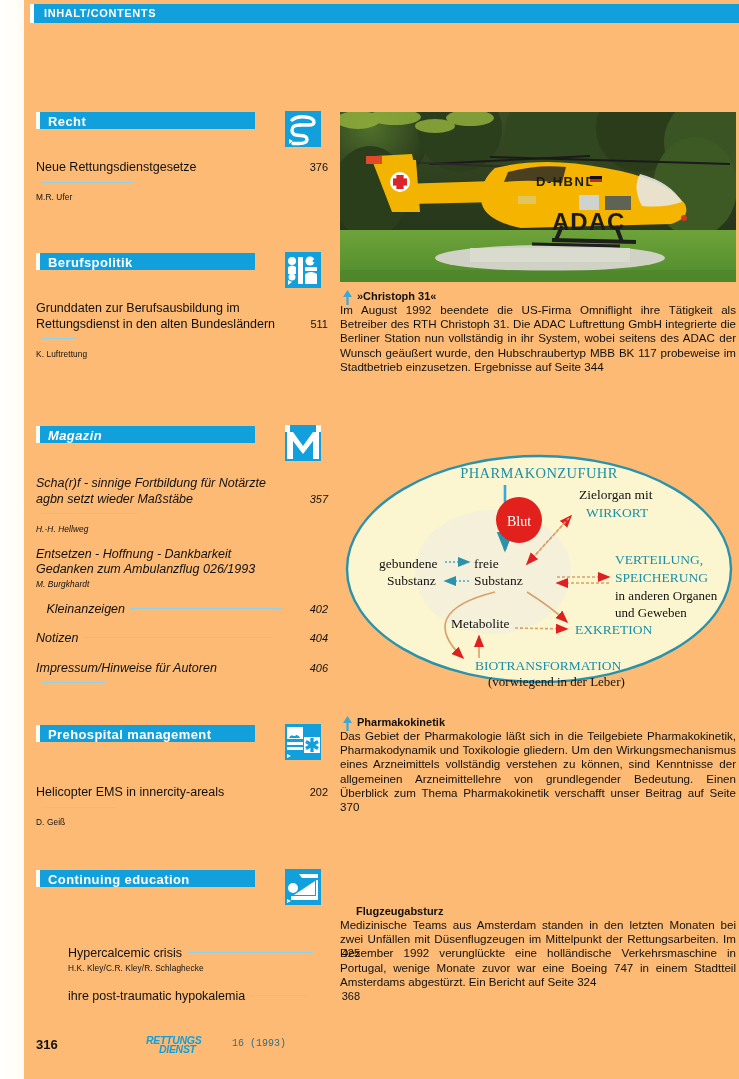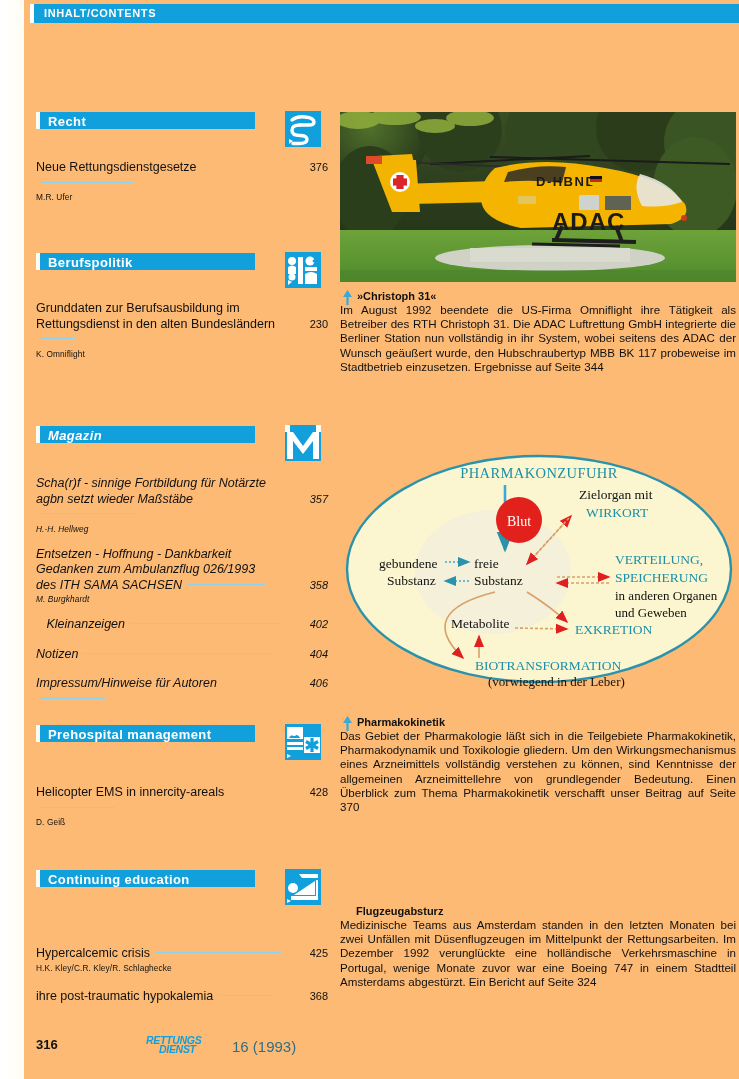--- a/index.html
+++ b/index.html
@@ -48,22 +48,22 @@
   .cap-head{font-size:11px;font-weight:bold;color:#111;margin:0 0 1px 17px;}
   .cap-body{font-size:11.6px;line-height:14.2px;color:#111;text-align:justify;}
   .uparrow{position:absolute;left:2px;top:0px;width:11px;height:15px;}
 
   .diagram{position:absolute;left:343px;top:452px;width:392px;height:240px;}
 
   
   .footer{position:absolute;left:36px;top:1027px;width:300px;height:26px;margin-top:6px;}
   .fpage{position:absolute;left:0;top:4px;font-size:13px;font-weight:bold;color:#111;}
   .flogo{position:absolute;left:105px;top:0px;width:82px;height:22px;}
-  .fvol{position:absolute;left:196px;top:5px;font-size:15px;color:#2f6f86;
-     font-family:Liberation Sans, sans-serif;}
+  .fvol{position:absolute;left:196px;top:5px;font-size:10px;color:#2f6f86;
+     font-family:Liberation Mono, monospace;}
 </style>
 </head>
 <body>
 
 <div class="page">
   <div class="gutter"></div>
 
   <div class="topbar">
     <div class="tick"></div>
     <div class="topbar-label">INHALT/CONTENTS</div>
@@ -115,23 +115,23 @@
           <circle cx="29" cy="9" r="1.4" fill="#12a0dc"></circle>
         </svg>
       </div>
       <div class="entries" style="top:48px;">
         <div class="entry">
           <div class="etitle">
             <span>Grunddaten zur Berufsausbildung im</span>
           </div>
           <div class="etitle">
             <span>Rettungsdienst in den alten Bundesländern</span><span class="ln" style="width:34px;"></span>
-            <span class="epage" style="top:0;">230</span>
-          </div>
-          <div class="eauth">K. Omniflight</div>
+            <span class="epage" style="top:0;">511</span>
+          </div>
+          <div class="eauth">K. Luftrettung</div>
         </div>
       </div>
     </div>
 
     <div class="sec" style="top:426px;font-style:italic;">
       <div class="sec-bar">
         <div class="tick"></div>
         <span>Magazin</span>
       </div>
       <div class="sec-icon">
@@ -155,24 +155,20 @@
           </div>
           <div class="eauth">H.-H. Hellweg</div>
         </div>
 
         <div class="entry" style="margin-bottom:12px;">
           <div class="etitle">
             <span>Entsetzen - Hoffnung - Dankbarkeit</span>
           </div>
           <div class="etitle">
             <span>Gedanken zum Ambulanzflug 026/1993</span>
-          </div>
-          <div class="etitle">
-            <span>des ITH SAMA SACHSEN</span><span class="ln" style="width:78px;"></span>
-            <span class="epage" style="top:0;">358</span>
           </div>
           <div class="eauth">M. Burgkhardt</div>
         </div>
 
         <div class="entry" style="margin-bottom:14px;text-align:right;">
           <div class="etitle">
             <span>Kleinanzeigen</span><span class="ln" style="width:152px;"></span>
             <span class="epage" style="top:0;">402</span>
           </div>
         </div>
@@ -213,21 +209,21 @@
             <rect x="25.4" y="14" width="3.2" height="14" transform="rotate(60 27 21)"></rect>
             <rect x="25.4" y="14" width="3.2" height="14" transform="rotate(120 27 21)"></rect>
           </g>
           <path d="M2 30 L2 34 L6 32 Z" fill="#fdfbf2"></path>
         </svg>
       </div>
       <div class="entries" style="top:60px;">
         <div class="entry">
           <div class="etitle">
             <span>Helicopter EMS in innercity-areals</span><span class="ln" style="width:74px;"></span>
-            <span class="epage" style="top:0;">428</span>
+            <span class="epage" style="top:0;">202</span>
           </div>
           <div class="eauth">D. Geiß</div>
         </div>
       </div>
     </div>
 
     <div class="sec" style="top:870px;">
       <div class="sec-bar">
         <div class="tick"></div>
         <span>Continuing education</span>
@@ -235,21 +231,21 @@
       <div class="sec-icon">
         <svg width="36" height="36" viewBox="0 0 36 36">
           <rect x="0" y="0" width="36" height="36" fill="#12a0dc"></rect>
           <path d="M14 5 L33 5 L33 9 L17 9 Z" fill="#fff"></path>
           <path d="M31 11 L33 11 L33 31 L6 31 L6 27 L31 27 Z" fill="#fff"></path>
           <path d="M30 12 L30 26 L9 26 Z" fill="#fff"></path>
           <circle cx="8" cy="19" r="5" fill="#fff"></circle>
           <path d="M2 30 L2 34 L6 32 Z" fill="#fdfbf2"></path>
         </svg>
       </div>
-      <div class="entries" style="top:76px;">
+      <div class="entries" style="top:76px;margin-left:32px;">
         <div class="entry" style="margin-bottom:15px;">
           <div class="etitle">
             <span>Hypercalcemic crisis</span><span class="ln" style="width:126px;"></span>
             <span class="epage" style="top:0;">425</span>
           </div>
           <div class="eauth">H.K. Kley/C.R. Kley/R. Schlaghecke</div>
         </div>
         <div class="entry">
           <div class="etitle">
             <span>ihre post-traumatic hypokalemia</span><span class="ln" style="width:56px;"></span>

